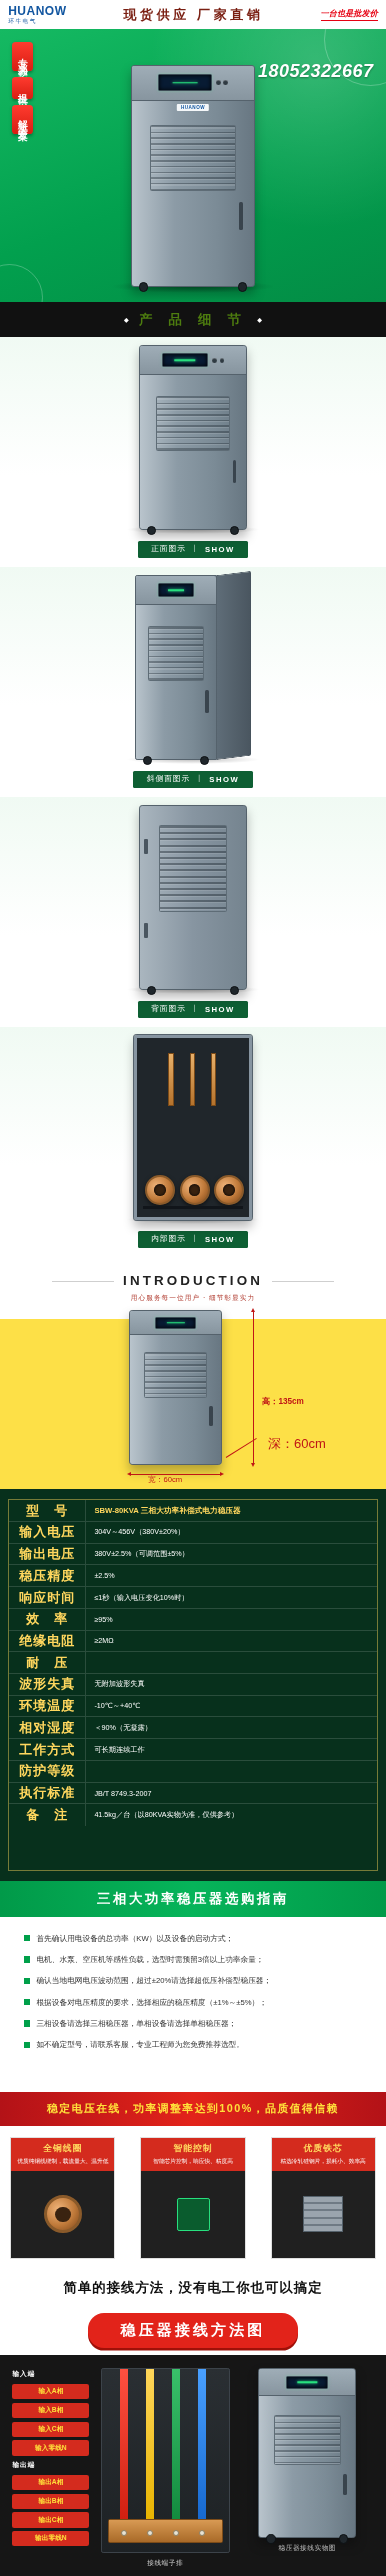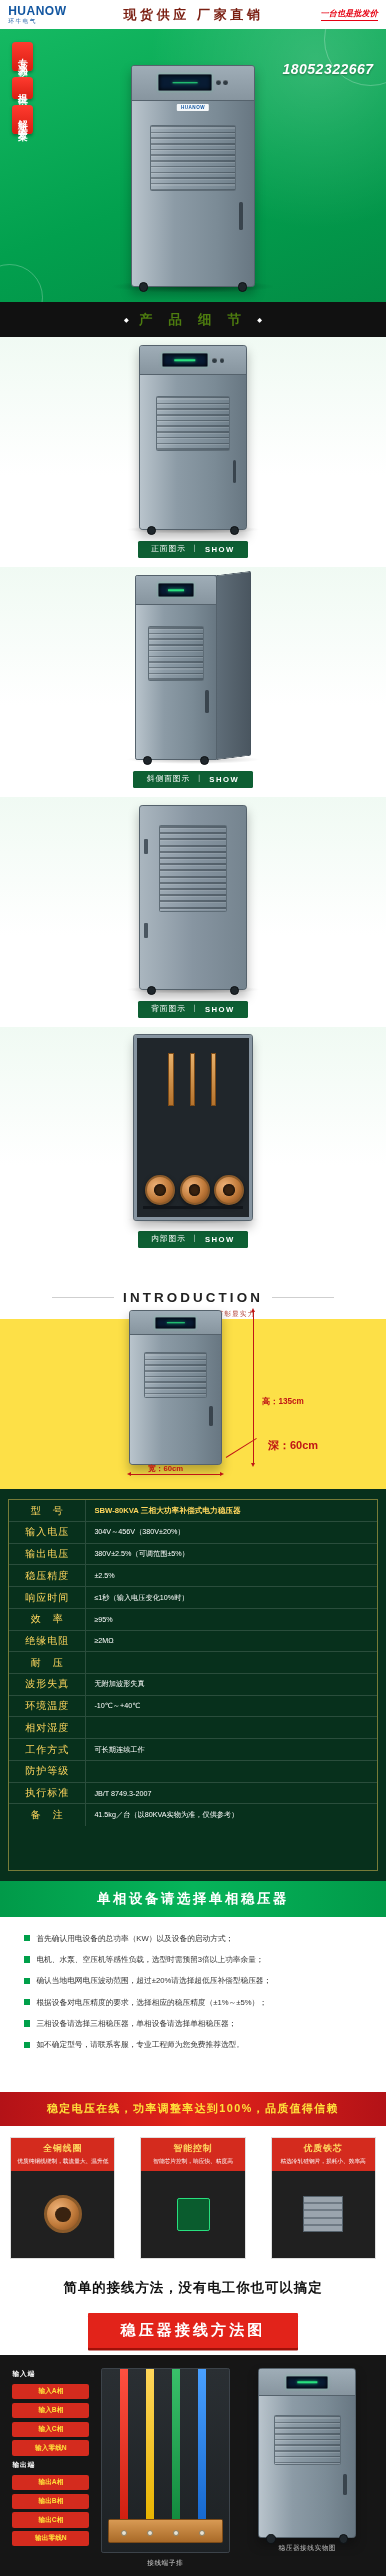--- a/index.html
+++ b/index.html
@@ -19,21 +19,21 @@
   
   .hero{height:273px;position:relative;overflow:hidden;
     background:radial-gradient(circle at 82% 12%, rgba(255,255,255,.18), transparent 42%),
     linear-gradient(160deg,#15b962 0%,#02a04e 55%,#038c45 100%)}
   .decor-circle{position:absolute;border:1px solid rgba(255,255,255,.25);border-radius:50%}
   .dc1{width:93px;height:93px;right:-31px;top:-36px}
   .dc2{width:67px;height:67px;left:-24px;bottom:-29px}
   .hero-badges{position:absolute;left:12.4px;top:13.4px;display:flex;flex-direction:column;gap:6.2px;z-index:3}
   .vbadge{writing-mode:vertical-rl;background:linear-gradient(180deg,#ff3b2f,#d81e12);color:#fff;font-size:9.8px;
     font-weight:bold;letter-spacing:3.6px;padding:7.2px 3.6px;border-radius:3.6px;box-shadow:0 1.5px 3.1px rgba(0,0,0,.3)}
-  .hero-phone{position:absolute;right:12.4px;top:32px;color:#fff;font-size:14px;font-weight:bold;font-style:italic;
+  .hero-phone{position:absolute;right:12.4px;top:32px;color:#fff;font-size:18px;font-weight:bold;font-style:italic;
     letter-spacing:0.5px;text-shadow:0 1px 2.1px rgba(0,0,0,.35);z-index:3}
   .hero-cab-wrap{position:absolute;left:50%;transform:translateX(-50%);bottom:15.5px;z-index:2}
   .hero-shadow{position:absolute;left:50%;transform:translateX(-50%);bottom:9.3px;width:165px;height:12.4px;
     background:radial-gradient(ellipse,rgba(0,0,0,.35),transparent 70%);z-index:1}
 
   
   .cabinet{position:relative;background:linear-gradient(90deg,#b9c4cc,#8c9ba6 35%,#7b8b96 70%,#687782);
     border:1px solid #55626c;border-radius:3.1px;box-shadow:0 6.2px 10.3px rgba(0,0,0,.28)}
   .cab-head{position:absolute;top:0;left:0;right:0;height:16%;border-bottom:1px solid #55626c;
     display:flex;align-items:center;justify-content:center;gap:4.1px;
@@ -86,47 +86,47 @@
   .photo-sec{height:230px;background:linear-gradient(180deg,#f0faf3,#ffffff 60%);display:flex;flex-direction:column;align-items:center;justify-content:flex-end;padding-bottom:9.3px}
   .stage{position:relative;display:flex;align-items:flex-end;justify-content:center;height:192px}
   .stage-shadow{position:absolute;bottom:-4.1px;left:50%;transform:translateX(-50%);width:134px;height:9.3px;
     background:radial-gradient(ellipse,rgba(0,0,0,.25),transparent 70%)}
   .caption{margin-top:10.3px;background:#0e5f33;color:#fff;display:flex;align-items:center;gap:5.2px;
     padding:3.6px 13.4px;border-radius:1.5px;font-size:7.7px;letter-spacing:1px}
   .caption .en{font-weight:bold;letter-spacing:1.5px}
   .caption .sep{opacity:.7}
 
   
-  .intro{height:62px;display:flex;flex-direction:column;align-items:center;justify-content:flex-end;background:#fff}
+  .intro{height:62px;display:flex;flex-direction:column;align-items:center;justify-content:center;background:#fff}
   .intro-row{display:flex;align-items:center;gap:9.3px}
   .intro-line{width:62px;height:0.5px;background:#cfcfcf}
   .intro-title{font-size:13.4px;font-weight:bold;color:#222;letter-spacing:3.1px}
   .intro-sub{margin-top:5.2px;font-size:6.7px;color:#b03a2e;letter-spacing:1px}
 
   
   .dimension{height:170px;position:relative;background:#fde047}
   .dim-cab{position:absolute;left:129px;bottom:24px}
   .dim-line-v{position:absolute;left:253px;bottom:24px;height:155px;width:1px;background:#c01616}
   .dim-line-v::before{content:"";position:absolute;top:-4.1px;left:-2.1px;border:2.6px solid transparent;border-bottom:4.6px solid #c01616}
   .dim-line-v::after{content:"";position:absolute;bottom:-4.1px;left:-2.1px;border:2.6px solid transparent;border-top:4.6px solid #c01616}
   .dim-label-v{position:absolute;left:262px;top:77px;color:#c01616;font-size:8.2px;font-weight:bold}
   .dim-line-h{position:absolute;left:129px;bottom:14.4px;width:93px;height:1px;background:#c01616}
   .dim-line-h::before{content:"";position:absolute;left:-4.1px;top:-2.1px;border:2.6px solid transparent;border-right:4.6px solid #c01616}
   .dim-line-h::after{content:"";position:absolute;right:-4.1px;top:-2.1px;border:2.6px solid transparent;border-left:4.6px solid #c01616}
-  .dim-label-w{position:absolute;left:148px;bottom:15px;color:#c01616;font-size:7.7px;font-weight:bold}
+  .dim-label-w{position:absolute;left:148px;bottom:4px;color:#c01616;font-size:7.7px;font-weight:normal}
   .dim-line-d{position:absolute;left:226px;bottom:31px;width:36px;height:1px;background:#c01616;transform:rotate(-32deg);transform-origin:left center}
-  .dim-label-d{position:absolute;left:268px;bottom:36px;color:#c01616;font-size:11px;font-weight:bold}
+  .dim-label-d{position:absolute;left:268px;bottom:36px;color:#c01616;font-size:13px;font-weight:normal}
 
   
   .spec{height:392px;background:#07301c;padding:10.3px 8.2px}
   .spec-inner{border:0.5px solid rgba(255,214,90,.45);height:100%}
   .spec-row{display:flex;height:calc(100%/17);border-bottom:0.5px solid rgba(255,255,255,.14)}
   .spec-row:last-child{border-bottom:none}
   .spec-label{width:77px;flex:none;display:flex;align-items:center;justify-content:center;color:#ffd75e;
-    font-size:10px;font-weight:normal;border-right:0.5px solid rgba(255,255,255,.14);letter-spacing:1px}
+    font-size:13px;font-weight:bold;border-right:0.5px solid rgba(255,255,255,.14);letter-spacing:1px}
   .spec-val{flex:1;display:flex;align-items:center;color:#fff;font-size:7.2px;padding:0 8.2px}
   .spec-row.head .spec-val{color:#ffd75e;font-weight:bold;font-size:7.7px}
 
   
   .guide-banner{height:36px;background:linear-gradient(90deg,#019a49,#06b45a,#019a49);display:flex;align-items:center;justify-content:center;
     color:#fff;font-size:13.4px;font-weight:bold;letter-spacing:2.6px}
   .guide-list{height:175px;background:#fff;padding:15.5px 24px}
   .gitem{display:flex;gap:6.2px;margin-bottom:9.8px}
   .gbul{flex:none;width:6.2px;height:6.2px;background:#00a04a;margin-top:2.6px}
   .gtxt{font-size:7.7px;color:#333;line-height:1.5}
@@ -146,21 +146,21 @@
   .icon-core{width:40px;height:36px;background:repeating-linear-gradient(180deg,#9aa4ad 0 5.2px,#6f7a84 5.2px 7.2px);border:1px solid #55626c}
   .icon-chip{width:33px;height:33px;background:#0a5c2e;border:1.5px solid #27e07e;position:relative;border-radius:2.1px}
   .icon-chip::before,.icon-chip::after{content:"";position:absolute;left:-5.7px;right:-5.7px;top:4.1px;bottom:4.1px;
     background:repeating-linear-gradient(180deg,#cfcfcf 0 2.1px,transparent 2.1px 5.2px);z-index:-1}
 
   
   .wire-heading{height:36px;display:flex;align-items:center;justify-content:center;background:#fff;
     color:#111;font-size:13.4px;font-weight:bold;letter-spacing:1px}
   .wire-banner-wrap{height:49px;display:flex;align-items:center;justify-content:center;background:#fff}
   .wire-banner{background:#e2231a;color:#fff;font-size:15px;font-weight:bold;letter-spacing:3.1px;
-    padding:7.7px 33px;border-radius:1px;box-shadow:0 2.6px 0 #a01008}
+    padding:7.7px 33px;border-radius:16px;box-shadow:0 2.6px 0 #a01008}
   .wire-dark{height:268px;background:#161616;padding:13.4px 12.4px;display:flex;flex-direction:column}
   .wd-cols{flex:1;display:flex;gap:11.3px}
   .wd-labels{width:77px;flex:none;display:flex;flex-direction:column;gap:3.6px}
   .wgroup-title{color:#fff;font-size:6.7px;font-weight:bold;letter-spacing:1px;margin:2.1px 0 1px}
   .wl{background:#d42b1e;color:#ffe03a;font-size:6.7px;font-weight:bold;text-align:center;padding:3.1px 2.1px;border-radius:2.1px}
   .wd-mid{width:129px;flex:none;display:flex;flex-direction:column;align-items:center}
   .terminal{width:129px;height:185px;background:linear-gradient(180deg,#2a2f33,#1d2124);border:1px solid #3c434a;border-radius:2.1px;position:relative;overflow:hidden}
   .tbus{position:absolute;left:6.2px;right:6.2px;bottom:9.3px;height:24px;background:linear-gradient(180deg,#d89a54,#a96a28);
     border:1px solid #7c4b18;border-radius:1.5px}
   .twire{position:absolute;top:0;width:8.2px;height:152px;border-radius:0 0 2.1px 2.1px}
@@ -369,40 +369,41 @@
       <div class="spec-row">
         <div class="spec-label">波形失真</div>
         <div class="spec-val">无附加波形失真</div>
       </div>
       <div class="spec-row">
         <div class="spec-label">环境温度</div>
         <div class="spec-val">-10℃～+40℃</div>
       </div>
       <div class="spec-row">
         <div class="spec-label">相对湿度</div>
+        <div class="spec-val">＜90%（无凝露）</div>
       </div>
       <div class="spec-row">
         <div class="spec-label">工作方式</div>
         <div class="spec-val">可长期连续工作</div>
       </div>
       <div class="spec-row">
         <div class="spec-label">防护等级</div>
       </div>
       <div class="spec-row">
         <div class="spec-label">执行标准</div>
         <div class="spec-val">JB/T 8749.3-2007</div>
       </div>
       <div class="spec-row">
         <div class="spec-label">备　注</div>
         <div class="spec-val">41.5kg／台（以80KVA实物为准，仅供参考）</div>
       </div>
     </div>
   </section>
 
-  <section class="guide-banner">单相设备请选择单相稳压器</section>
+  <section class="guide-banner">三相大功率稳压器选购指南</section>
   <section class="guide-list">
     <div class="gitem">
       <span class="gbul"></span>
       <span class="gtxt">首先确认用电设备的总功率（KW）以及设备的启动方式；</span>
     </div>
     <div class="gitem">
       <span class="gbul"></span>
       <span class="gtxt">电机、水泵、空压机等感性负载，选型时需预留3倍以上功率余量；</span>
     </div>
     <div class="gitem">

